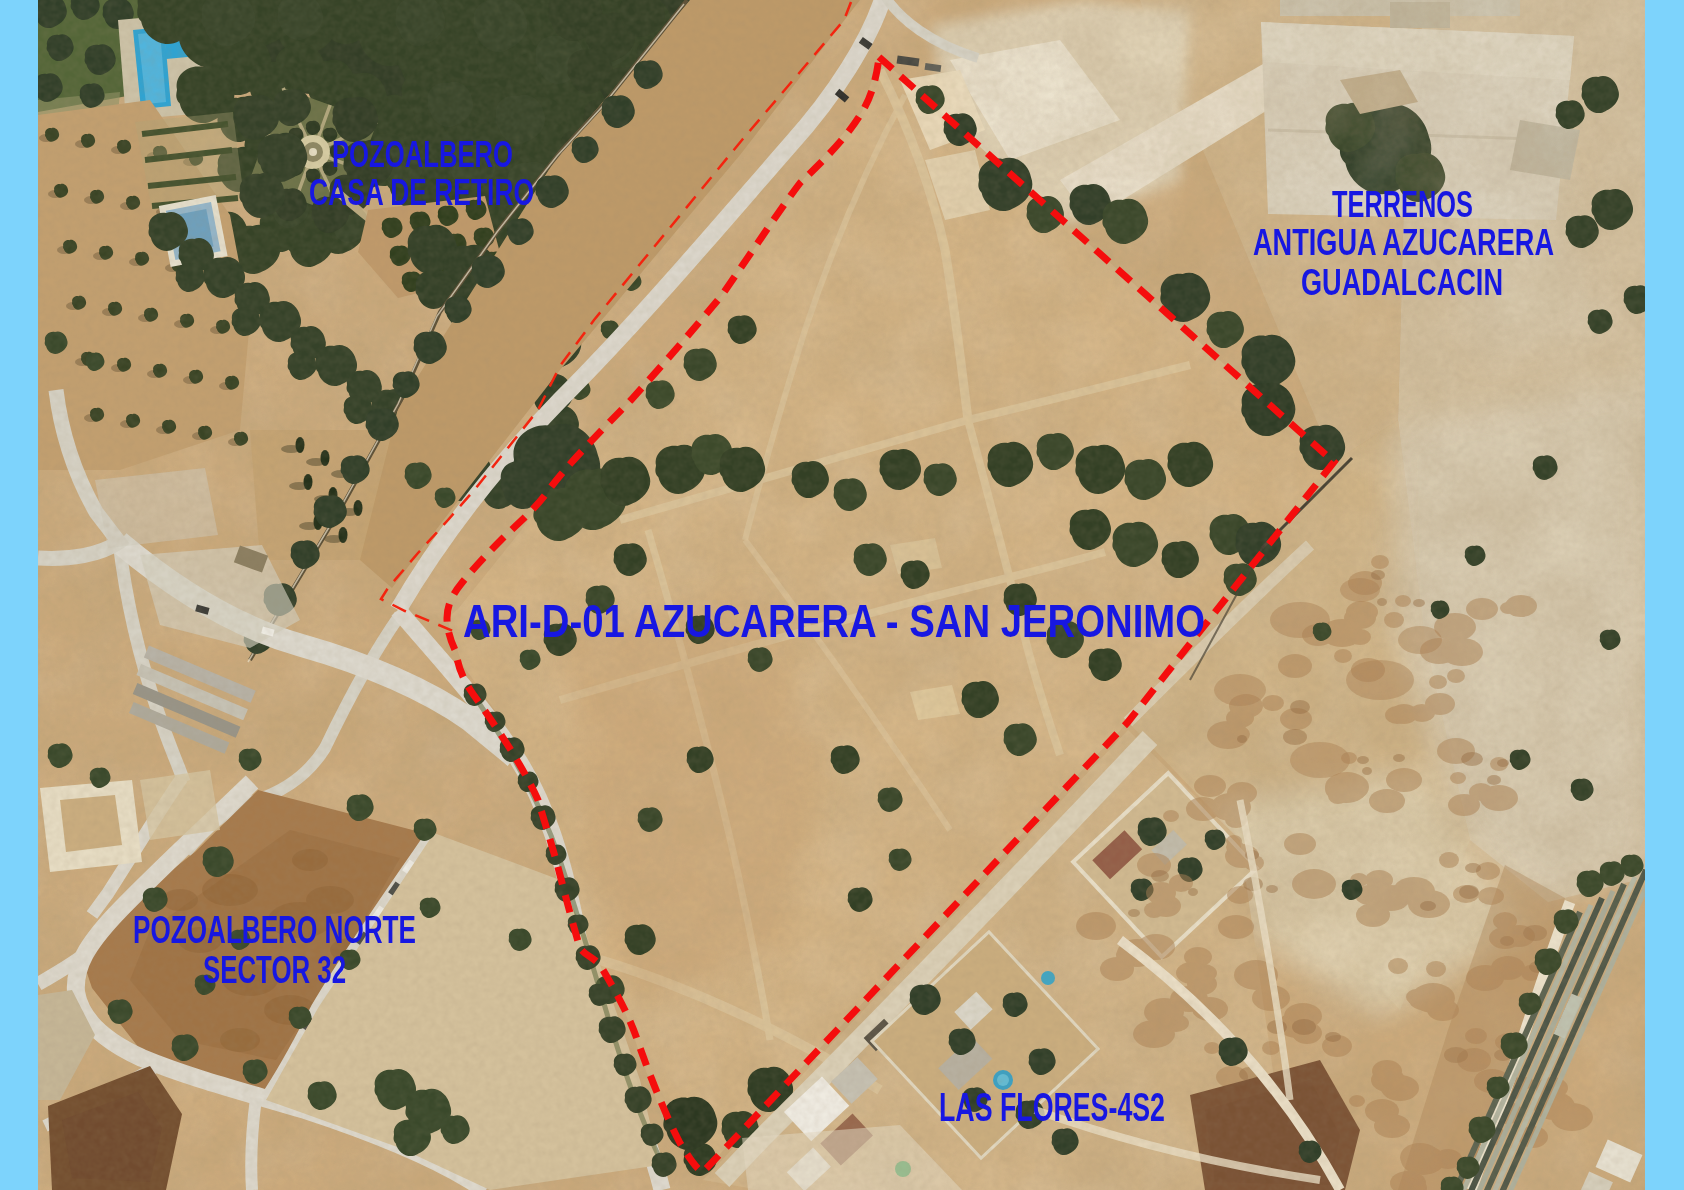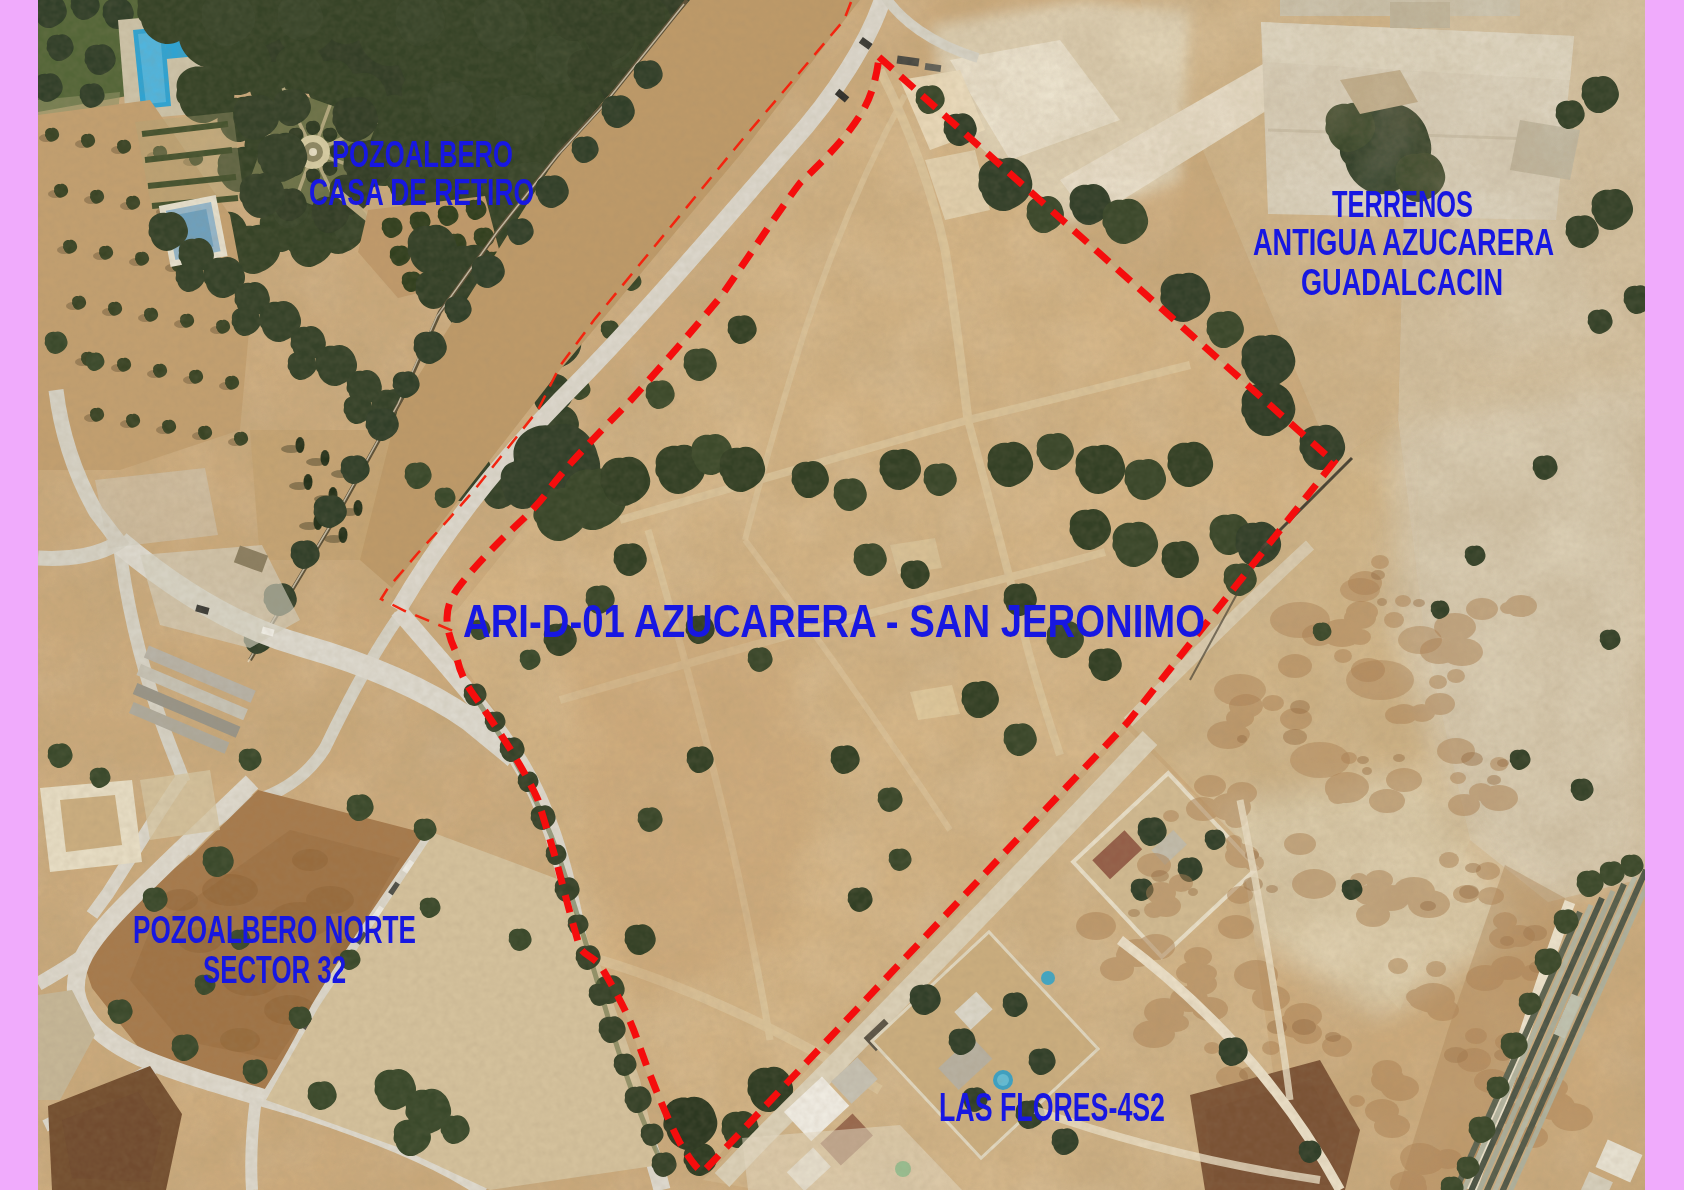--- a/index.html
+++ b/index.html
@@ -1,14 +1,14 @@
 <!DOCTYPE html>
 <html><head><meta charset="utf-8"><title>ARI-D-01</title><style>
 html,body{margin:0;padding:0;background:#ffffff;}
-#page{position:relative;width:1684px;height:1190px;background:#f0abfc;overflow:hidden;font-family:"Liberation Sans",sans-serif;}
+#page{position:relative;width:1684px;height:1190px;background:#7dd3fc;overflow:hidden;font-family:"Liberation Sans",sans-serif;}
 </style></head><body>
 <div id="page">
 <svg width="1684" height="1190" viewBox="0 0 1684 1190">
 <defs>
 <path id="T" d="M-10,-2C-11,-7 -6,-11 -1,-10C4,-12 9,-8 10,-3C12,2 8,7 3,9C-2,12 -8,8 -9,3C-11,1 -10,-1 -10,-2Z"></path>
 <filter id="coarse" x="0" y="0" width="100%" height="100%">
           <feTurbulence type="fractalNoise" baseFrequency="0.013" numOctaves="3" seed="11"></feTurbulence>
           <feColorMatrix type="matrix" values="0 0 0 0 0.42, 0 0 0 0 0.31, 0 0 0 0 0.17, 0.55 0.55 0.55 0 -0.55"></feColorMatrix>
         </filter>
 <filter id="coarseL" x="0" y="0" width="100%" height="100%">

